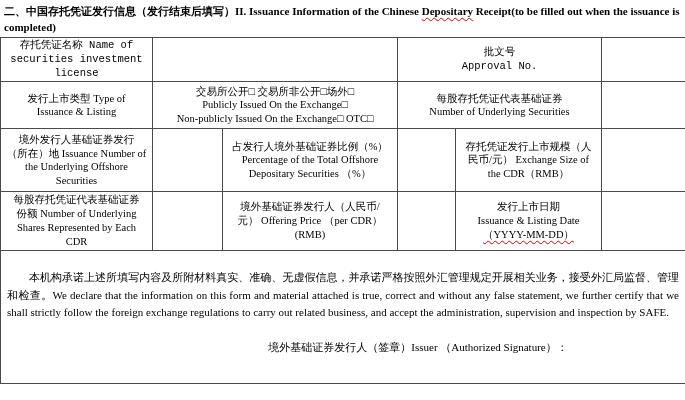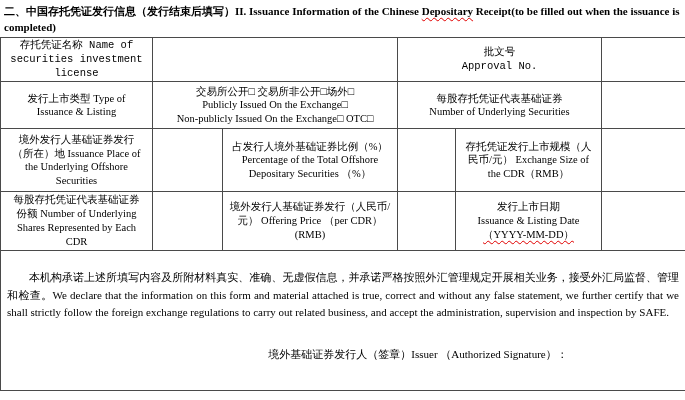--- a/index.html
+++ b/index.html
@@ -31,21 +31,21 @@
   td.decl-cell{
     border-bottom:none;
     text-align:left;vertical-align:top;
     white-space:normal;padding:4px 7px 0 7px;
   }
   .decl-p{
     font-size:11px;line-height:17.5px;text-align:justify;
     text-indent:22px;margin:4px;
   }
   .sig-line{
-    margin-top:7px;padding-left:150px;font-size:11px;line-height:15px;
+    margin-top:0;padding-left:150px;font-size:11px;line-height:15px;
   }
   .misspell{
     text-decoration-line:underline;
     text-decoration-style:wavy;
     text-decoration-color:var(--misspell-c,#e00000);
     text-decoration-thickness:1px;
     text-underline-offset:2px;
   }
 </style>
 </head>
@@ -81,41 +81,41 @@
       <td colspan="2">交易所公开□  交易所非公开□场外□
 Publicly Issued On the Exchange□
 Non-publicly Issued On the Exchange□  OTC□</td>
       <td colspan="2">每股存托凭证代表基础证券
 Number of Underlying Securities</td>
       <td></td>
     </tr>
 
     <tr class="r3">
       <td>境外发行人基础证券发行
-（所在）地  Issuance Place of
+（所在）地  Issuance Number of
 the Underlying Offshore
 Securities</td>
       <td></td>
       <td>占发行人境外基础证券比例（%）
 Percentage of the Total Offshore
 Depositary Securities （%）</td>
       <td></td>
       <td>存托凭证发行上市规模（人
 民币/元）  Exchange Size of
 the CDR（RMB）</td>
       <td></td>
     </tr>
 
     <tr class="r4">
       <td>每股存托凭证代表基础证券
 份额 Number of Underlying
 Shares Represented by Each
 CDR</td>
       <td></td>
-      <td>境外发行人基础证券发行（人民币/
+      <td>境外基础证券发行人（人民币/
 元）  Offering Price （per CDR）
 (RMB)</td>
       <td></td>
       <td><span>发行上市日期
 Issuance &amp; Listing Date</span><br><span class="misspell">（YYYY-MM-DD）</span></td>
       <td></td>
     </tr>
 
 
     <tr class="r6">

